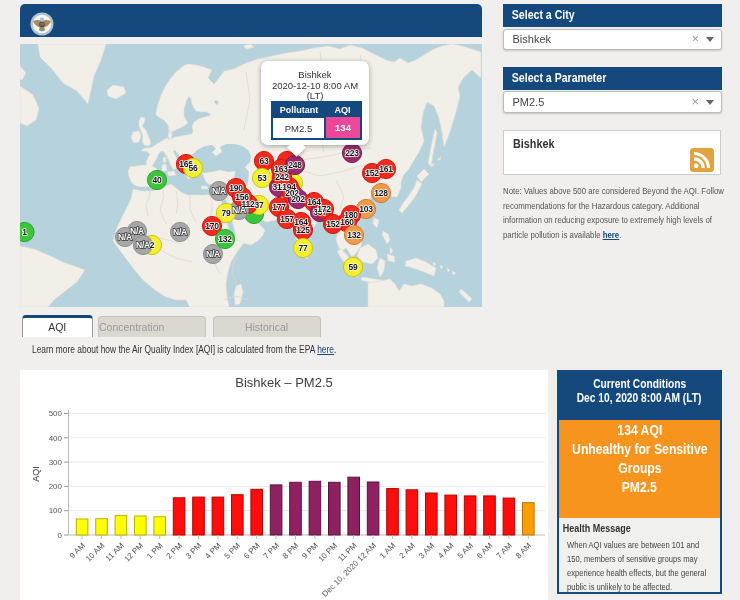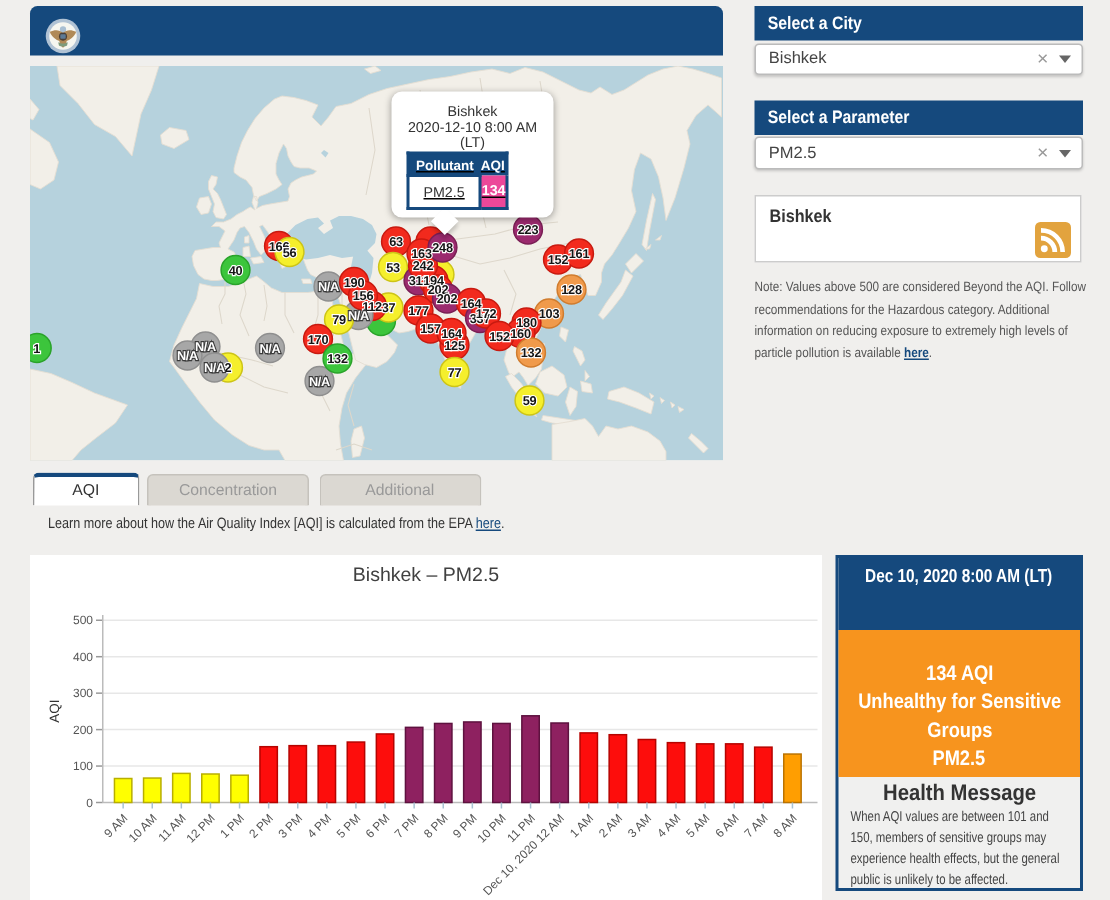--- a/index.html
+++ b/index.html
@@ -183,37 +183,37 @@
 <text x="354" y="238" class="mk">132</text>
 <text x="353" y="270" class="mk">59</text>
 </g>
 </svg></div>
 </div>
 
 <div class="abs" style="left:261px;top:61px;width:108px;height:84px;background:#fff;border-radius:7px;box-shadow:0 1px 5px rgba(0,0,0,0.35);"></div>
 <div class="abs" style="left:290px;top:141px;width:13px;height:13px;background:#fff;transform:rotate(45deg);box-shadow:2px 2px 3px rgba(0,0,0,0.2);"></div>
 <div class="abs" style="left:261px;top:61px;width:108px;height:84px;">
  <div style="text-align:center;font-size:9.5px;color:#333;padding-top:9px;line-height:10.5px">Bishkek<br>2020-12-10 8:00 AM<br>(LT)</div>
- <table style="position:absolute;left:10px;top:40px;width:68px;border-collapse:collapse;border:2px solid #15497d;text-align:center;text-decoration:underline;">
+ <table style="position:absolute;left:10px;top:40px;width:91px;border-collapse:collapse;border:2px solid #15497d;text-align:center;">
   <tbody>
         <tr style="background:#15497d;color:#fff;font-weight:bold;font-size:9px;height:15px;">
           <td style="width:53px;">Pollutant</td>
           <td>AQI</td>
         </tr>
   <tr style="font-size:9.5px;height:22px;">
           <td style="border:2px solid #15497d;color:#333">PM2.5</td>
           <td style="background:#ec4899;color:#fff;font-weight:bold;">134</td>
         </tr>
  </tbody>
     </table>
 </div>
 
 <div class="abs" style="left:21.5px;top:315px;width:71.5px;height:22px;background:#fff;border:1px solid #999;border-top:3px solid #15497d;border-bottom:none;border-radius:4px 4px 0 0;text-align:center;line-height:19px;font-size:10.5px;color:#333;">AQI</div>
-<div class="abs" style="left:98px;top:316px;width:108px;height:21px;background:#dbd8d2;border:1px solid #c5c2bc;border-bottom:none;border-radius:4px 4px 0 0;text-align:center;line-height:20px;font-size:10.5px;color:#999;">Concentration</div>
-<div class="abs" style="left:212.5px;top:316px;width:108px;height:21px;background:#dbd8d2;border:1px solid #c5c2bc;border-bottom:none;border-radius:4px 4px 0 0;text-align:center;line-height:20px;font-size:10.5px;color:#999;">Additional</div>
+<div class="abs" style="left:98px;top:316px;width:108px;height:21px;background:#dbd8d2;border:1px solid #c5c2bc;border-bottom:none;border-radius:4px 4px 0 0;line-height:20px;font-size:10.5px;color:#999;">Concentration</div>
+<div class="abs" style="left:212.5px;top:316px;width:108px;height:21px;background:#dbd8d2;border:1px solid #c5c2bc;border-bottom:none;border-radius:4px 4px 0 0;text-align:center;line-height:20px;font-size:10.5px;color:#999;">Historical</div>
 
 <div class="abs" style="left:32px;top:344px;font-size:10px;color:#333;white-space:nowrap;"><span class="cond" style="transform:scaleX(.84);transform-origin:left center;">Learn more about how the Air Quality Index [AQI] is calculated from the EPA <a style="color:#15497d;text-decoration:underline;">here</a>.</span></div>
 
 <div class="abs" style="left:20px;top:370px;width:528px;height:230px;background:#fff;"></div>
 <div class="abs" style="left:20px;top:370px;"><svg id="chart" width="528" height="230" viewBox="20 370 528 230" font-family="'Liberation Sans',sans-serif">
 <text x="284" y="387" font-size="13" fill="#404040" text-anchor="middle">Bishkek – PM2.5</text>
 <text x="39" y="474" font-size="9" fill="#333" text-anchor="middle" transform="rotate(-90 39 474)">AQI</text>
 <line x1="64" y1="535.0" x2="68.5" y2="535.0" stroke="#999" stroke-width="1"></line>
       <text x="62" y="537.7" font-size="8" fill="#555" text-anchor="end">0</text>
       <line x1="68.5" y1="510.7" x2="545" y2="510.7" stroke="#e7e7e7" stroke-width="1"></line>
@@ -327,30 +327,31 @@
 
 <div class="abs" style="left:502.5px;top:184px;width:230px;font-size:9px;color:#555;line-height:14.5px;white-space:nowrap;">
 <span class="cond" style="transform:scaleX(.87);transform-origin:left center;">Note: Values above 500 are considered Beyond the AQI. Follow</span><br>
 <span class="cond" style="transform:scaleX(.87);transform-origin:left center;">recommendations for the Hazardous category. Additional</span><br>
 <span class="cond" style="transform:scaleX(.87);transform-origin:left center;">information on reducing exposure to extremely high levels of</span><br>
 <span class="cond" style="transform:scaleX(.87);transform-origin:left center;">particle pollution is available <b style="color:#15497d;text-decoration:underline;">here</b>.</span>
 </div>
 
 <div class="abs" style="left:557px;top:370px;width:165px;height:224px;border:2px solid #15497d;background:#f0f0ef;">
  <div style="background:#15497d;color:#fff;height:48px;text-align:center;font-weight:bold;padding-top:5px;">
+  <div style="font-size:12px;line-height:14px;"><span class="cond" style="transform:scaleX(.85)">Current Conditions</span></div>
   <div style="font-size:12.5px;line-height:15px;"><span class="cond" style="transform:scaleX(.82)">Dec 10, 2020 8:00 AM (LT)</span></div>
  </div>
- <div style="background:#f7941e;color:#fff;height:98px;text-align:center;font-weight:bold;font-size:14px;line-height:19px;padding-top:19px;white-space:nowrap;">
+ <div style="background:#f7941e;color:#fff;height:98px;text-align:center;font-weight:bold;font-size:14px;line-height:19px;padding-top:1px;white-space:nowrap;">
   <span class="cond" style="transform:scaleX(.87)">134 AQI</span><br>
   <span class="cond" style="transform:scaleX(.87)">Unhealthy for Sensitive</span><br>
   <span class="cond" style="transform:scaleX(.87)">Groups</span><br>
   <span class="cond" style="transform:scaleX(.87)">PM2.5</span>
  </div>
  <div style="padding-top:4px;">
-  <div style="text-align:center;font-size:15px;font-weight:bold;color:#333;line-height:13px;"><span class="cond" style="transform:scaleX(.9)">Health Message</span></div>
+  <div style="font-size:10px;font-weight:bold;color:#333;line-height:13px;"><span class="cond" style="transform:scaleX(.9)">Health Message</span></div>
   <div style="padding:3px 0 17px 8px;font-size:9.5px;color:#444;line-height:14px;white-space:nowrap;">
    <span class="cond" style="transform:scaleX(.8);transform-origin:left center;">When AQI values are between 101 and</span><br>
    <span class="cond" style="transform:scaleX(.8);transform-origin:left center;">150, members of sensitive groups may</span><br>
    <span class="cond" style="transform:scaleX(.8);transform-origin:left center;">experience health effects, but the general</span><br>
    <span class="cond" style="transform:scaleX(.8);transform-origin:left center;">public is unlikely to be affected.</span>
   </div>
  </div>
 </div>
 
 </body></html>

